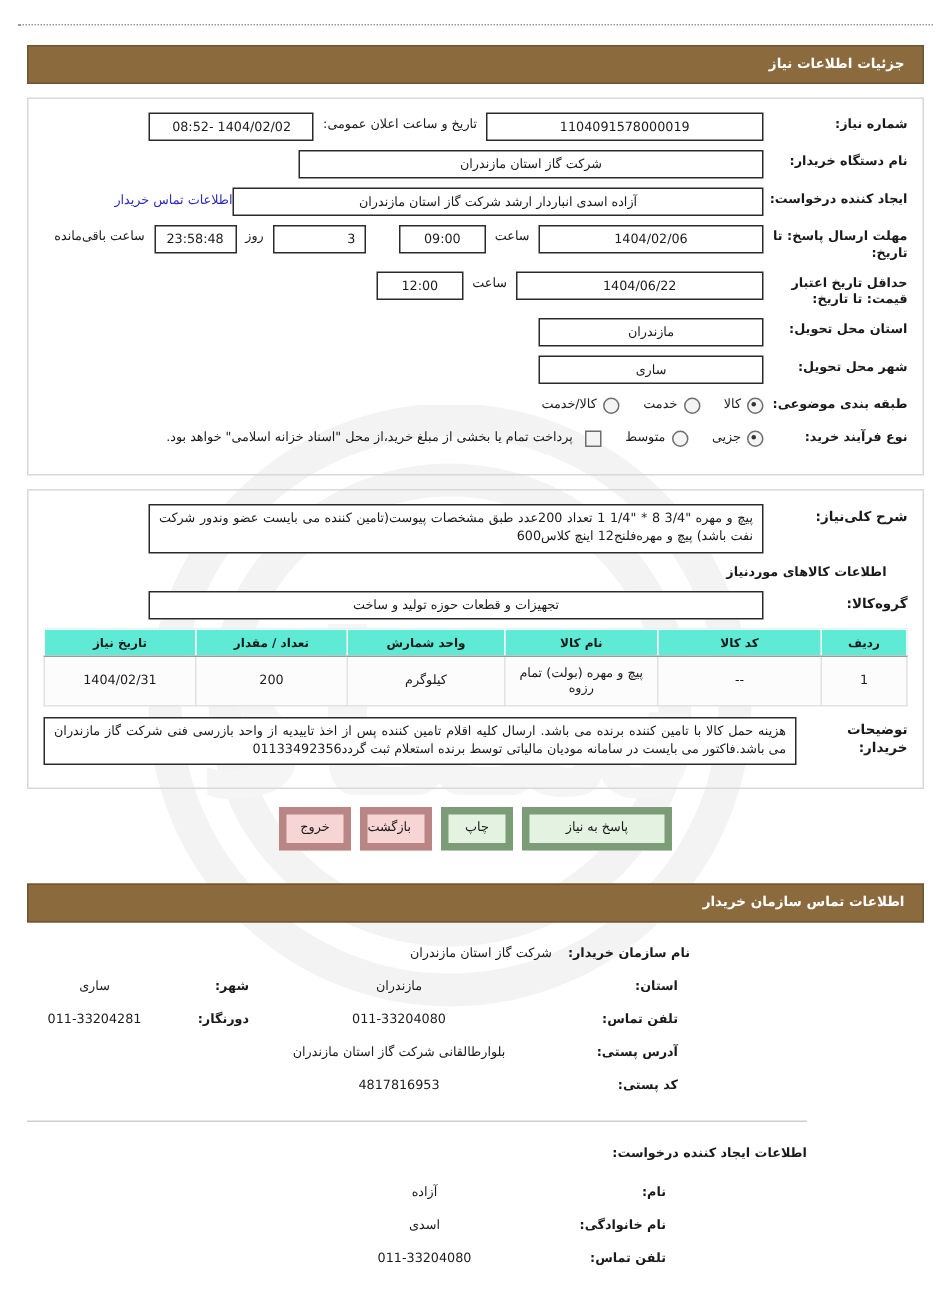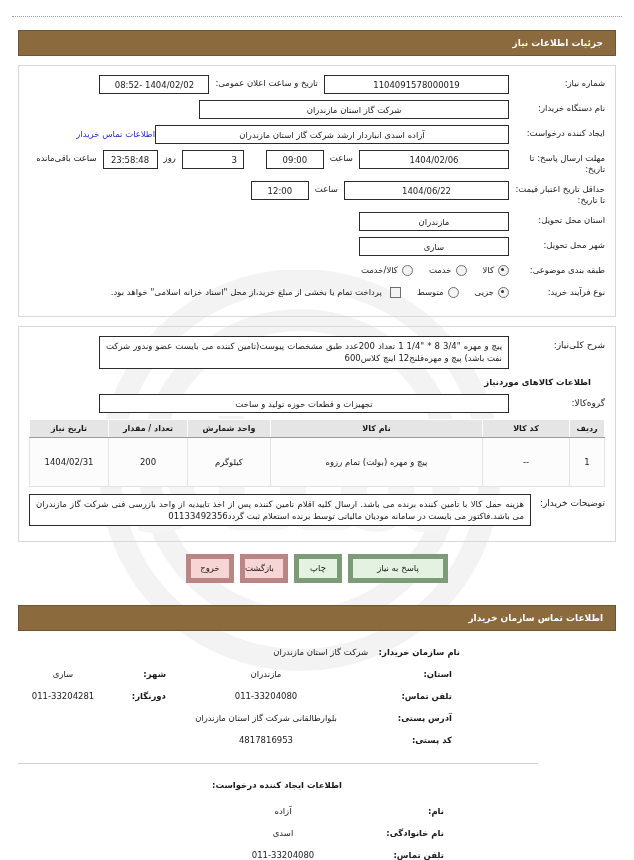--- a/index.html
+++ b/index.html
@@ -68,21 +68,21 @@
     display: flex;
     flex-direction: row;
     align-items: flex-start;
     margin-bottom: 5px;
     min-height: 20px;
   }
   .lbl {
     width: 96px;
     flex: 0 0 96px;
     text-align: right;
-    font-weight: normal;
+    font-weight: bold;
     font-size: 8.5px;
     line-height: 1.35;
     padding-top: 3px;
     padding-left: 4px;
     box-sizing: border-box;
   }
   .lbl.narrow { width: 74px; flex-basis: 74px; }
 
   
   .box {
@@ -177,33 +177,33 @@
   }
 
   
   table.items {
     width: 100%;
     border-collapse: collapse;
     margin-top: 2px;
     font-size: 8.5px;
   }
   table.items th {
-    background: #e5e5e5;
+    background: #5eead4;
     border: 1px solid #ffffff;
     border-bottom: 1px solid #9b9b9b;
     font-weight: bold;
-    padding: 4px 0;
+    padding: 4px 11px;
     text-align: center;
     font-size: 8px;
     white-space: nowrap;
   }
   table.items td {
     background: #fcfcfc;
     border: 1px solid #e2e2e2;
-    padding: 19px 3px;
+    padding: 6px 3px;
     text-align: center;
     font-size: 8.5px;
   }
 
   
   .btn-row {
     display: flex;
     flex-direction: row;
     justify-content: center;
     align-items: center;
@@ -261,21 +261,21 @@
     font-size: 8.5px;
   }
 
   .hr {
     margin: 18px 96px 0 18px;
     border-top: 1px solid #cfcfcf;
   }
 
   .creator-title {
     margin: 16px 96px 14px 16px;
-    text-align: center;
+    text-align: right;
     font-weight: bold;
     font-size: 8.5px;
   }
 </style>
 </head>
 <body>
 
 <svg id="watermark" viewBox="0 0 634 420">
   <g fill="none" stroke="#e8e8e8" stroke-width="22">
     <circle cx="300" cy="200" r="150"></circle>

